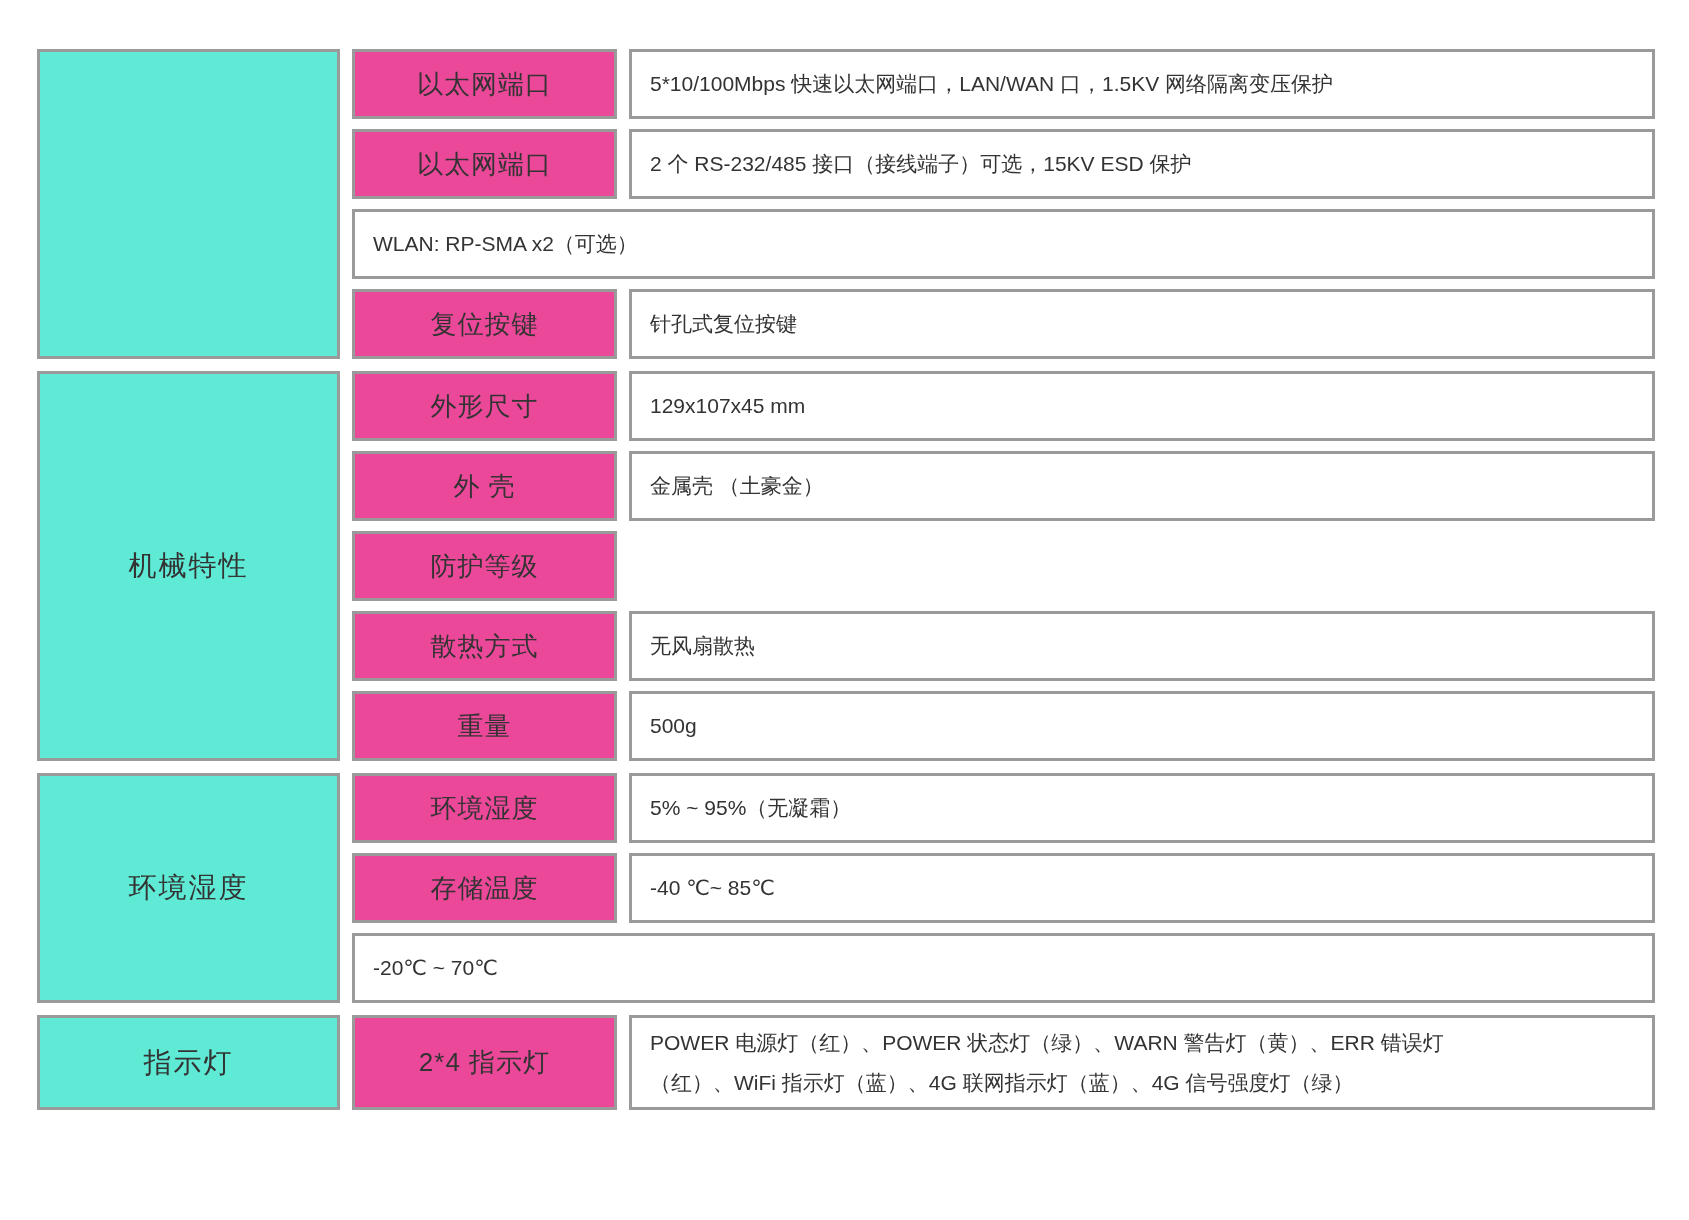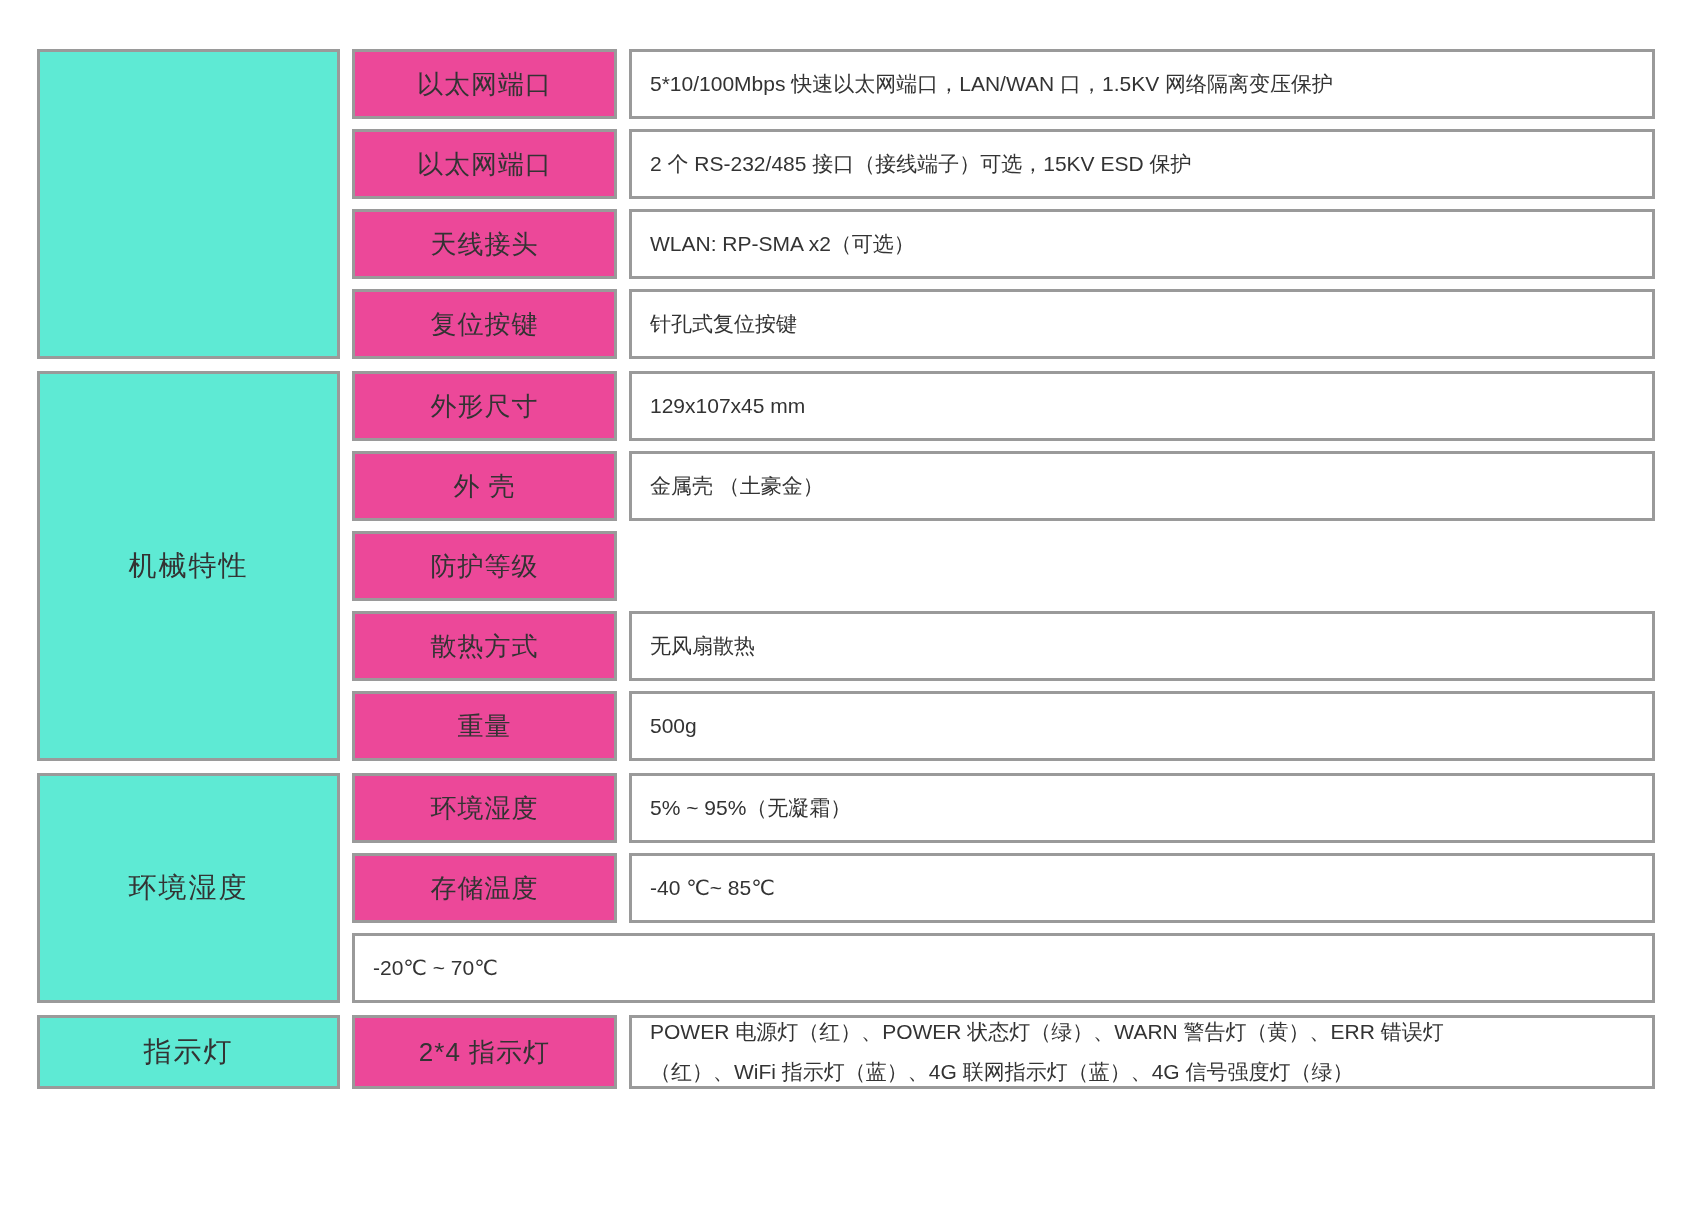--- a/index.html
+++ b/index.html
@@ -35,21 +35,21 @@
     flex: 1;
     display: flex;
     flex-direction: column;
     gap: 10px;
   }
   .row {
     display: flex;
     gap: 12px;
     height: 70px;
   }
-  .row.tall { height: 74px; }
+  .row.tall { height: 95px; }
   .param-cell {
     width: 265px;
     flex: 0 0 265px;
     background: #ec4899;
     border: 3px solid #9a9a9a;
     display: flex;
     align-items: center;
     justify-content: center;
     font-size: 26px;
     letter-spacing: 1px;
@@ -81,21 +81,20 @@
             <span>5*10/100Mbps 快速以太网端口，LAN/WAN 口，1.5KV 网络隔离变压保护</span>
           </div>
       </div>
       <div class="row">
         <div class="param-cell">以太网端口</div>
         <div class="value-cell">
             <span>2 个 RS-232/485 接口（接线端子）可选，15KV ESD 保护</span>
           </div>
       </div>
       <div class="row">
-        <div class="param-cell">天线接头</div>
         <div class="value-cell">
             <span>WLAN: RP-SMA x2（可选）</span>
           </div>
       </div>
       <div class="row">
         <div class="param-cell">复位按键</div>
         <div class="value-cell">
             <span>针孔式复位按键</span>
           </div>
       </div>

